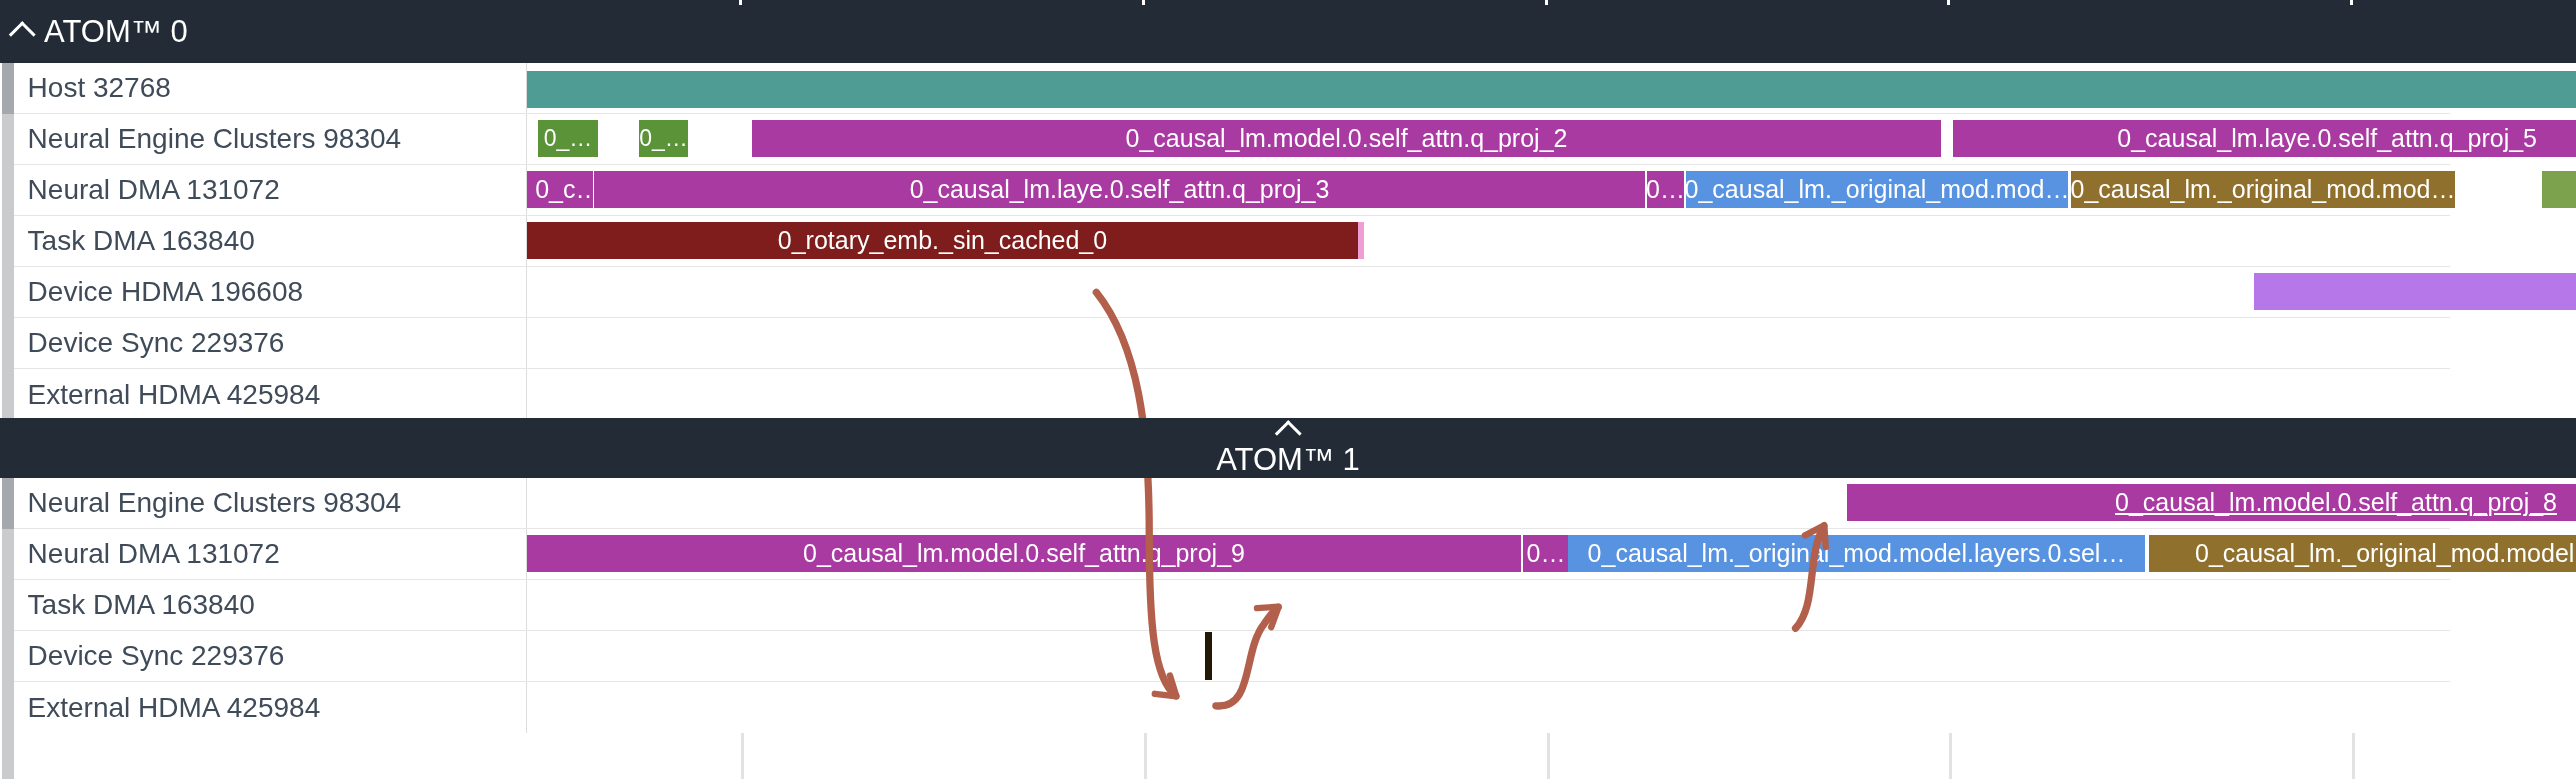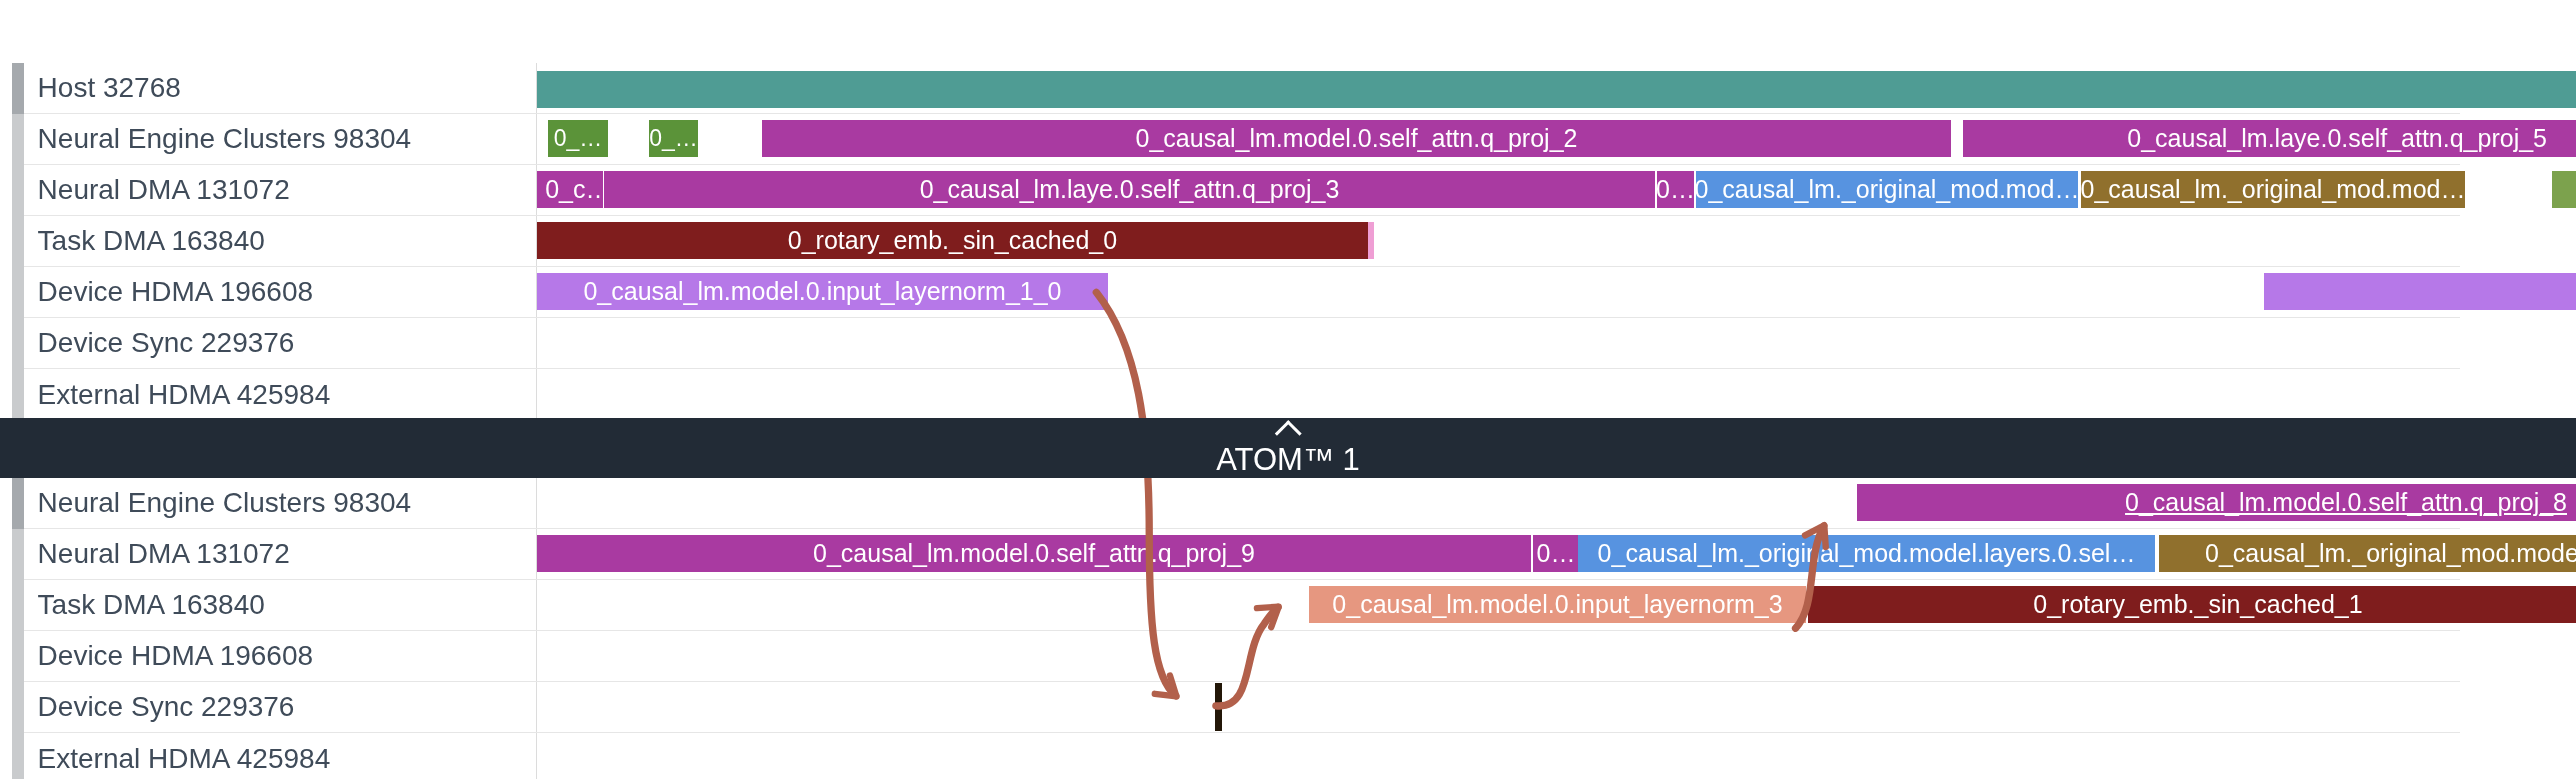--- a/index.html
+++ b/index.html
@@ -7,21 +7,21 @@
        font-family:"Liberation Sans",sans-serif;}
   
   .sec-header{position:absolute;left:0;width:2576px;background:#222b36;z-index:10;
               display:flex;align-items:center;color:#fff;font-size:31px;}
   .sec-header .chev{width:15.5px;height:15.5px;border-top:3.7px solid #fff;border-left:3.7px solid #fff;
               transform:rotate(45deg);margin:5.5px 12.8px 0 12.8px;flex:0 0 auto;}
   .hdr0{top:0;height:63px;}
   .hdr1{top:418px;height:60px;flex-direction:column;}
   .hdr-tick{position:absolute;top:0;width:2.7px;height:4.6px;background:#ffffff;}
   
-  .rows{position:absolute;left:12px;width:2448px;z-index:1;}
+  .rows{position:absolute;left:2px;width:2448px;z-index:1;}
   .rows0{top:63px;height:355px;}
   .rows1{top:478px;height:301px;}
   .gridline{position:absolute;top:0;bottom:0;width:2.7px;background:#e2e2e2;z-index:0;}
   .row{position:relative;box-sizing:border-box;border-bottom:1.8px solid #e6e6e6;background:#fff;}
   .row:last-child{border-bottom:none;}
   .rowlabel{position:absolute;left:0;top:0;bottom:0;width:525px;background:#fff;z-index:2;
             box-sizing:border-box;border-right:1.8px solid #dcdcdc;
             display:flex;align-items:center;padding-left:25.6px;
             color:#3f4b59;font-size:28px;white-space:nowrap;}
   .gutter{position:absolute;left:0;top:0;bottom:0;width:12px;background:#c9cbcd;z-index:3;}
@@ -83,21 +83,20 @@
       <div class="bar c-brown" style="left:2069px;width:384px">0_causal_lm._original_mod.mod…</div>
       <div class="bar c-green2" style="left:2540px;width:36px"></div>
     </div>
 
     <div class="row" style="height:51px">
       <div class="bar c-tealdark" style="left:525px;width:831px">0_rotary_emb._sin_cached_0</div>
       <div class="bar c-pink" style="left:1356px;width:5.5px"></div>
     </div>
 
     <div class="row" style="height:51px">
-      <div class="bar c-purple" style="left:525px;width:571px">0_causal_lm.model.0.input_layernorm_1_0</div>
       <div class="bar c-purple" style="left:2252px;width:324px"></div>
     </div>
 
     <div class="row" style="height:51px">
       <div class="rowlabel">Device Sync 229376</div>
     </div>
 
     <div class="row" style="height:51px">
       <div class="rowlabel">External HDMA 425984</div>
     </div>
@@ -136,24 +135,20 @@
       <div class="bar c-magenta ar pr18" style="left:1845px;width:731px">0_causal_lm.model.0.self_attn.q_proj_8</div>
     </div>
 
     <div class="row" style="height:51px">
       <div class="bar c-magenta" style="left:525px;width:994px">0_causal_lm.model.0.self_attn.q_proj_9</div>
       <div class="bar c-magenta" style="left:1521px;width:46px">0…</div>
       <div class="bar c-blue" style="left:1566px;width:577px">0_causal_lm._original_mod.model.layers.0.sel…</div>
       <div class="bar c-brown clipL" style="left:2147px;width:429px">0_causal_lm._original_mod.model.laye</div>
     </div>
 
-    <div class="row" style="height:51px">
-      <div class="bar c-salmon" style="left:1297px;width:497px">0_causal_lm.model.0.input_layernorm_3</div>
-      <div class="bar c-tealdark" style="left:1796px;width:780px">0_rotary_emb._sin_cached_1</div>
-    </div>
 
     <div class="row" style="height:51px">
       <div class="rowlabel">Device HDMA 196608</div>
     </div>
 
     <div class="row" style="height:51px">
       <div class="sync-tick"></div>
       <div class="rowlabel">Device Sync 229376</div>
     </div>
 
@@ -180,19 +175,28 @@
     <defs>
       <marker id="ah" markerUnits="userSpaceOnUse" markerWidth="44" markerHeight="44" refX="27" refY="20" orient="auto">
         <path d="M8 7 L28 20 L8 33" fill="none" stroke="#b2604b" stroke-width="7" stroke-linecap="round" stroke-linejoin="round"></path>
       </marker>
     </defs>
     <path d="M 1201 320 C 1247 378, 1259 470, 1259 585 C 1259 685, 1264 742, 1288 762" fill="none" stroke="#b2604b" stroke-width="8" stroke-linecap="round" marker-end="url(#ah)"></path>
     <path d="M 1332 773 C 1374 777, 1361 713, 1385 683 C 1392 673, 1396 668, 1400 665" fill="none" stroke="#b2604b" stroke-width="8" stroke-linecap="round" marker-end="url(#ah)"></path>
     <path d="M 1967 688 C 1991 662, 1979 610, 1998 576" fill="none" stroke="#b2604b" stroke-width="8" stroke-linecap="round" marker-end="url(#ah)"></path>
   </svg>
 
+  <div class="sec-header hdr0">
+    <span class="chev"></span>
+    <span>ATOM™ 0</span>
+    <span class="hdr-tick" style="left:739px"></span>
+    <span class="hdr-tick" style="left:1142px"></span>
+    <span class="hdr-tick" style="left:1545px"></span>
+    <span class="hdr-tick" style="left:1947px"></span>
+    <span class="hdr-tick" style="left:2350px"></span>
+  </div>
   <div class="sec-header hdr1">
     <span class="chev"></span>
     <span>ATOM™ 1</span>
   </div>
 
 </div>
 
 
 </body></html>

